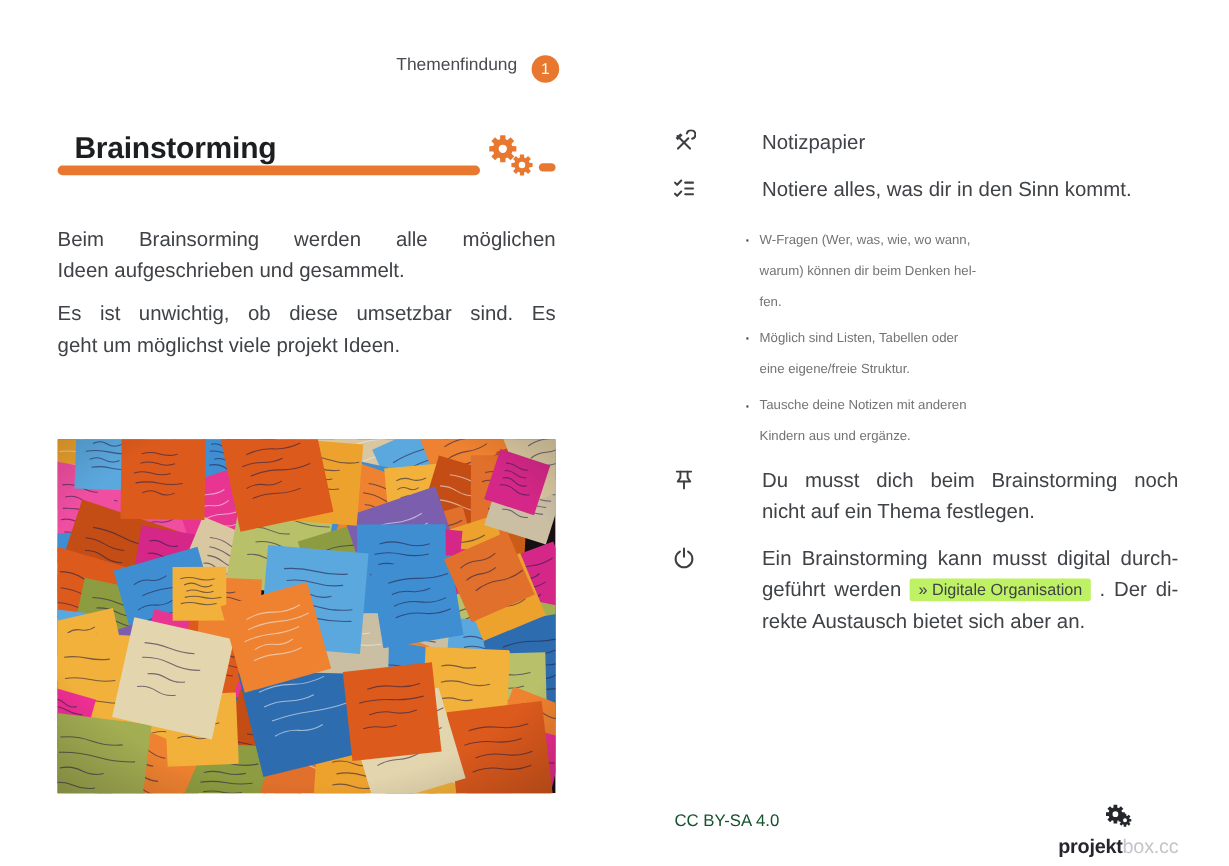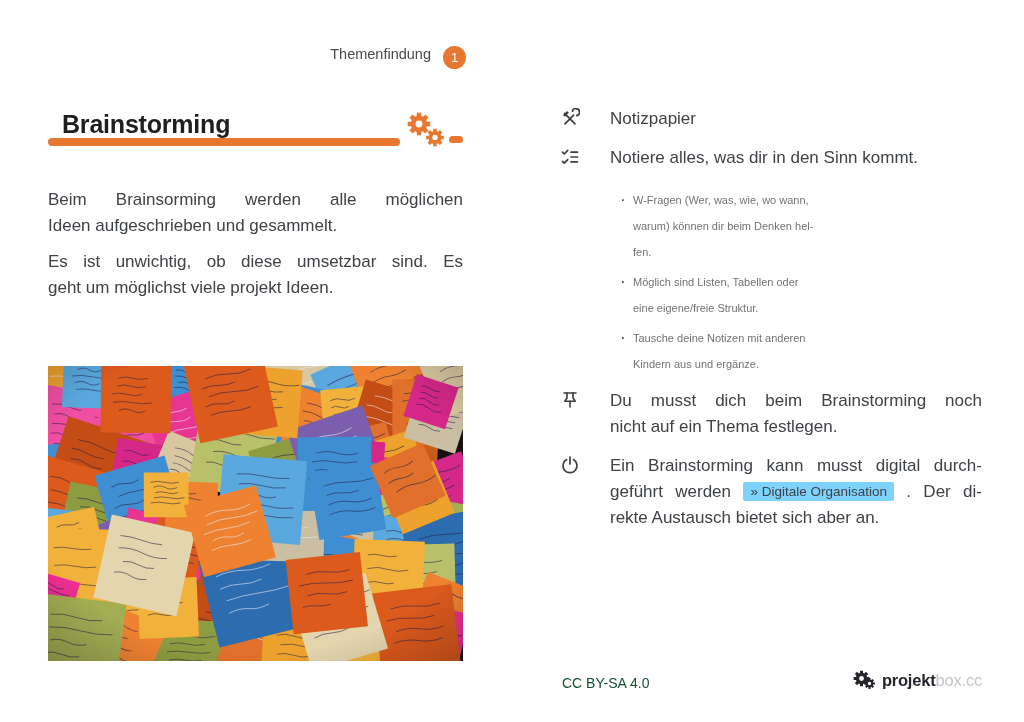--- a/index.html
+++ b/index.html
@@ -31,39 +31,39 @@
   .title-dash{position:absolute;right:0;top:26px;width:14px;height:7px;border-radius:3.5px;}
 
   .para{position:absolute;left:0;width:415px;font-size:17px;line-height:26px;color:#3f4246;}
   .ln{display:block;}
   .stretch{text-align:justify;text-align-last:justify;}
 
   .photo{position:absolute;left:0;top:366px;width:415px;height:295px;display:block;}
 
   
   .right-col{position:absolute;left:560px;top:0;width:422px;height:722px;}
-  .r-item{position:absolute;left:0;display:flex;width:422px;}
+  .r-item{position:absolute;left:0;display:flex;width:422px;gap:25px;}
   .r-icon{flex:0 0 22px;margin-top:2px;color:#3c3e42;}
   .r-icon svg{display:block;}
   .r-text{margin-left:28px;width:372px;font-size:17px;line-height:26px;color:#3f4246;}
 
   .bullets{position:absolute;left:60px;top:187px;width:348px;}
   .bullet{display:flex;margin-bottom:4px;}
   .bullet-marker{flex:0 0 13px;font-size:17px;line-height:26px;color:#3f4246;}
   .bullet-text{font-size:11px;line-height:26px;color:#737373;}
 
   .ref-badge{
-    display:inline-block;background:#7dd3fc;color:#3f4246;
+    display:inline-block;background:#bef264;color:#3f4246;
     font-size:13.5px;line-height:19px;padding:0 7px;border-radius:2px;
     vertical-align:1px;cursor:pointer;
   }
 
   
   .footer-license{position:absolute;left:562px;top:675px;font-size:14px;color:#14532d;}
-  .brand{position:absolute;right:42px;top:670px;display:flex;align-items:center;gap:7px;}
+  .brand{position:absolute;right:42px;top:670px;display:flex;align-items:center;gap:7px;flex-direction:column;}
   .brand-text{font-size:16.5px;letter-spacing:-0.2px;}
   .brand-bold{font-weight:700;color:#24262b;}
   .brand-light{font-weight:400;color:#c2c5c9;}
 </style>
 </head>
 <body>
 
 <div class="header">
   <span class="header-label">Themenfindung</span>
   <span class="page-badge accent-bg" style="background: rgb(232, 120, 47);">1</span>

